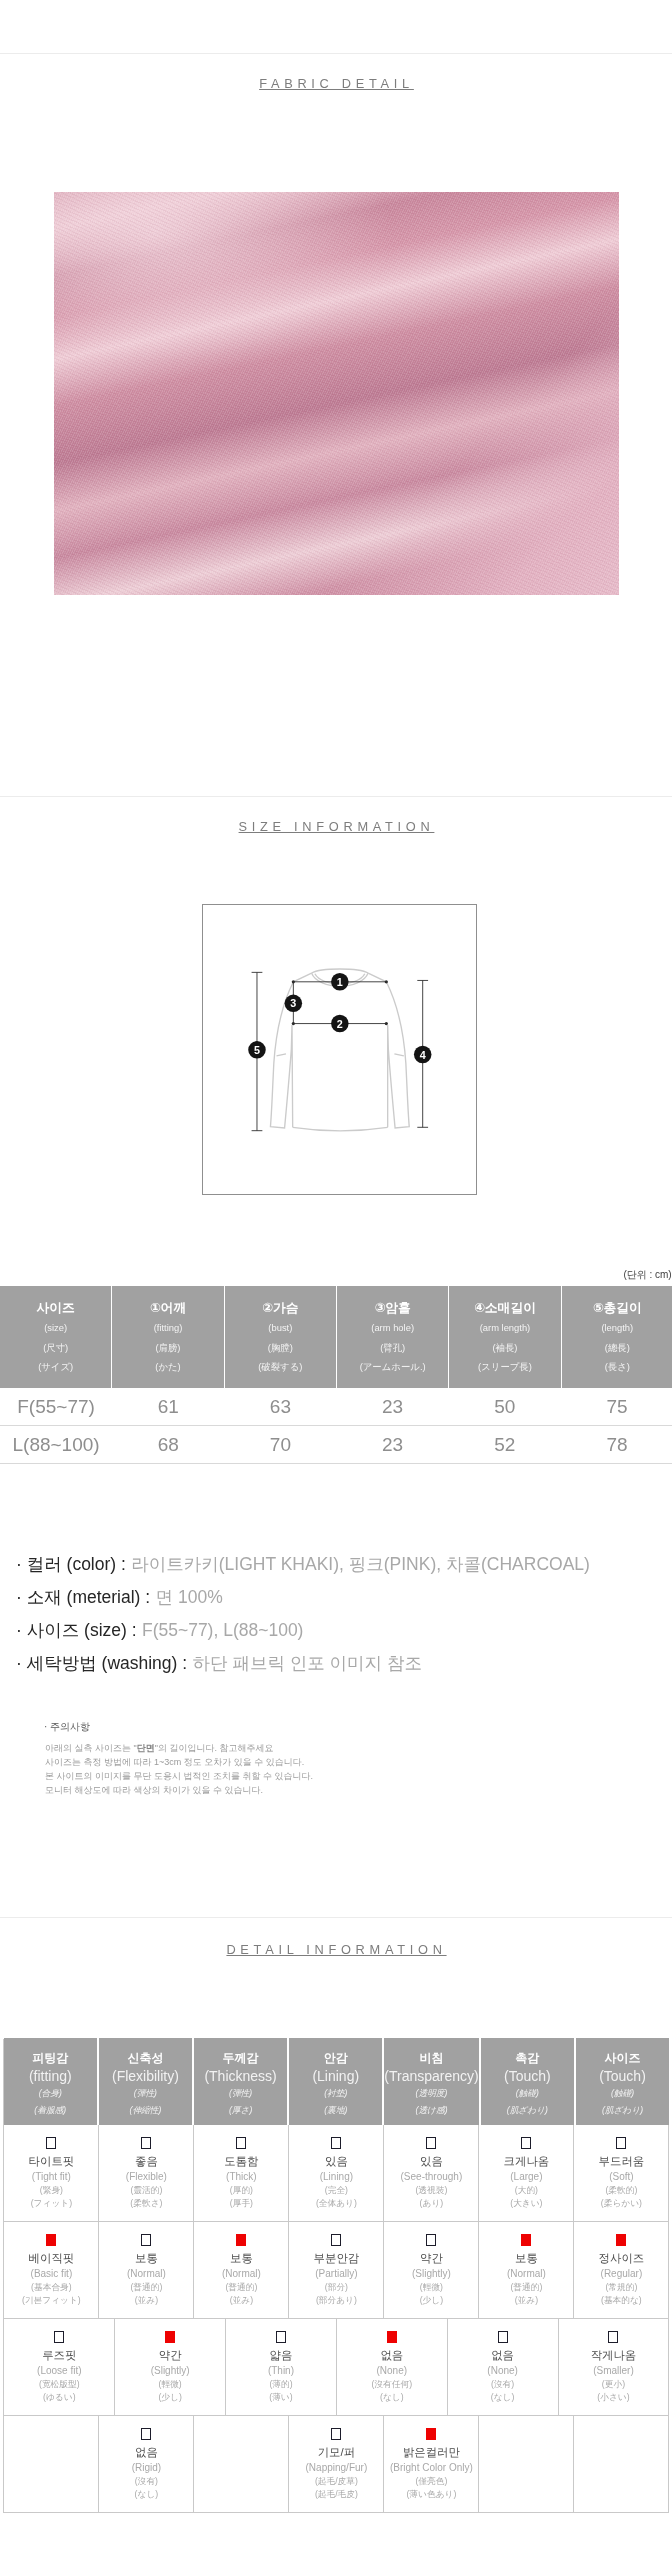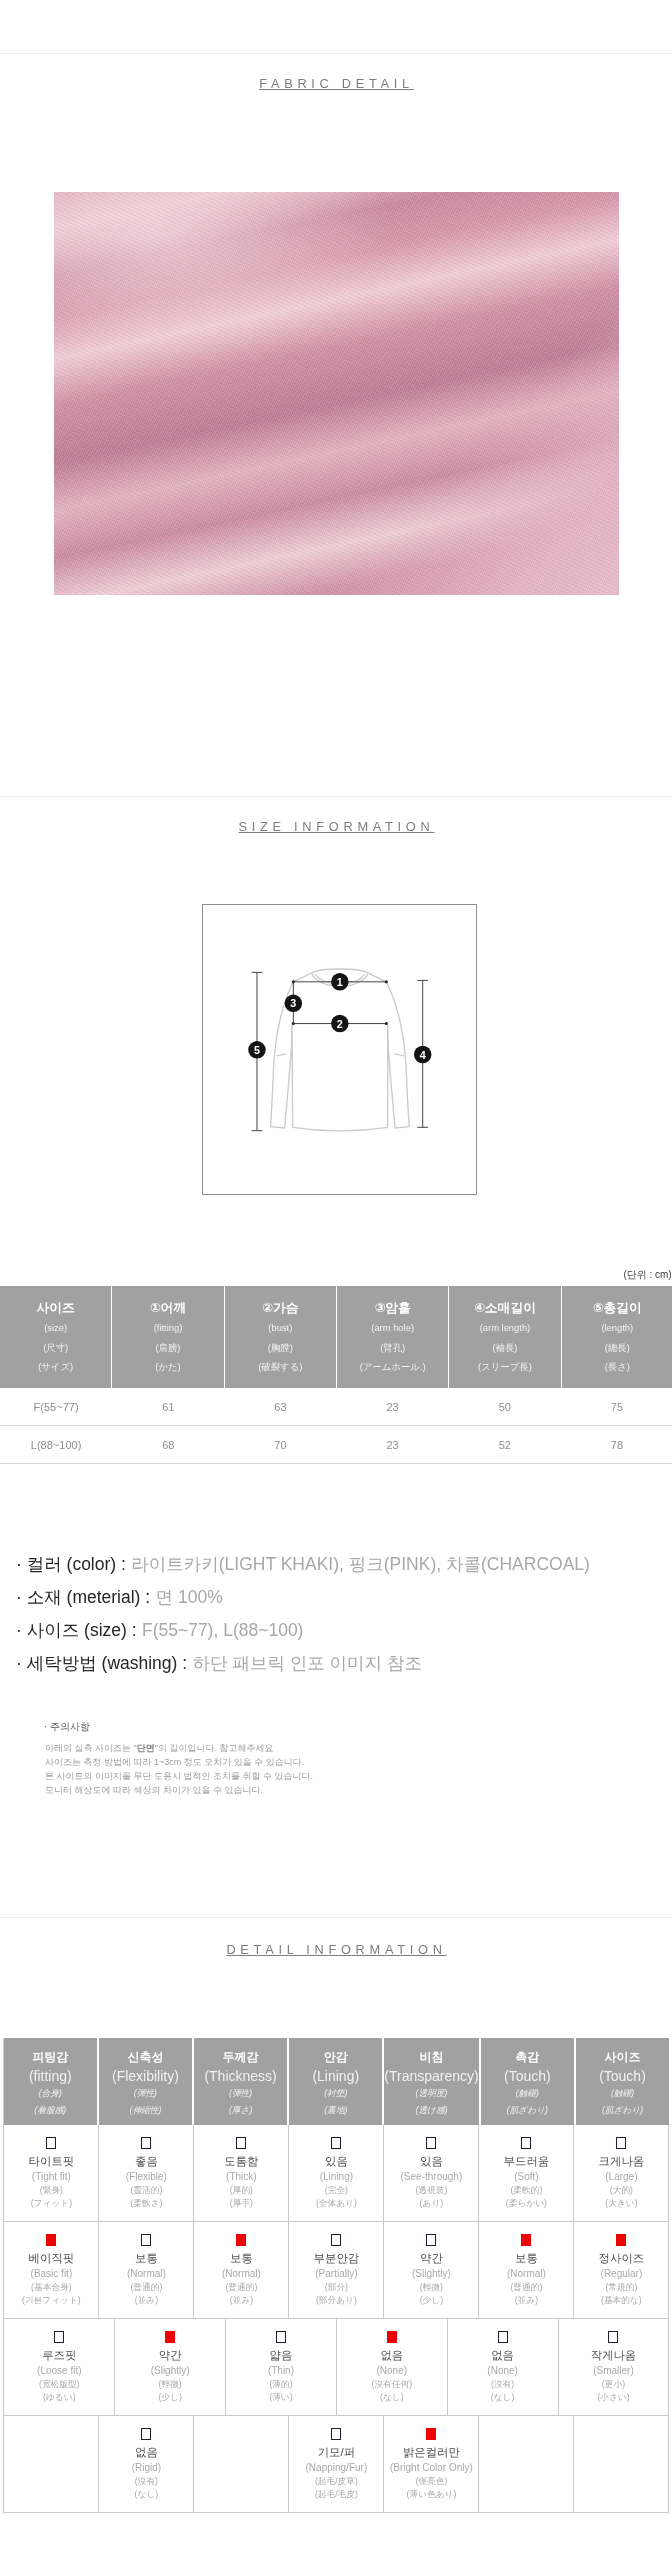--- a/index.html
+++ b/index.html
@@ -20,36 +20,36 @@
   .diagram-box{position:absolute;left:202px;top:904px;width:273px;height:289px;border:0.7px solid #8f8f8f;background:#fff;}
   .unit-note{position:absolute;right:1.3px;top:1268px;font-size:10px;color:#3d3d3d;}
   
   .stable{position:absolute;left:0;top:1286px;width:673px;}
   .st-head{display:flex;background:var(--header-bg,#a1a1a1);height:102px;}
   .st-hcell{flex:1;text-align:center;color:#fff;padding-top:10.8px;box-sizing:border-box;border-right:1.3px solid #fff;}
   .st-hcell:last-child{border-right:none;}
   .st-ko{font-size:12.8px;font-weight:bold;line-height:21.5px;}
   .st-sub{font-size:9.4px;line-height:19.5px;color:#f4f4f4;}
   .st-row{display:flex;height:37px;border-bottom:0.7px solid #d9d9d9;align-items:center;}
-  .st-cell{flex:1;text-align:center;font-size:11px;color:#8e8e8e;}
+  .st-cell{flex:1;text-align:center;font-size:19px;color:#8e8e8e;}
   
   .info-list{position:absolute;left:16px;top:1548px;width:646px;}
   .info-line{line-height:33px;font-size:17.5px;white-space:nowrap;}
   .info-label{color:#262626;}
   .info-value{color:#a8a8a8;margin-left:5.4px;}
   
   .notice-head{position:absolute;left:44px;top:1720px;font-size:10px;color:#595959;}
   .notice-lines{position:absolute;left:45px;top:1741px;font-size:9px;color:#9b9b9b;line-height:14px;}
   .notice-bold{font-weight:bold;color:#818181;}
   
   .dtable{position:absolute;left:3.4px;top:2039px;width:666px;border:0.7px solid #c9c9c9;border-top:none;box-sizing:border-box;}
   .dt-head{display:flex;background:var(--header-bg,#a1a1a1);height:87px;margin:-0.7px -0.7px 0 -0.7px;}
   .dt-hcell{flex:1;text-align:center;color:#fff;padding-top:9.4px;box-sizing:border-box;border-right:2px solid #fff;}
   .dt-hcell:last-child{border-right:none;}
-  .dt-ko{font-size:12px;font-weight:bold;line-height:20px;font-family:Liberation Mono, monospace;}
+  .dt-ko{font-size:12px;font-weight:bold;line-height:20px;}
   .dt-en{font-size:14px;line-height:17px;color:#f2f2f2;}
   .dt-cjk{font-size:8.7px;line-height:17px;color:#f2f2f2;font-style:italic;}
   .dt-row{display:flex;height:96px;border-bottom:0.7px solid #c9c9c9;}
   .dt-row:last-child{border-bottom:none;}
   .dt-cell{flex:1;text-align:center;padding-top:11.4px;box-sizing:border-box;border-right:0.7px solid #c9c9c9;}
   .dt-cell:last-child{border-right:none;}
   .cb{display:inline-block;width:8px;height:10px;border:1.3px solid #1d1d2b;background:#fff;margin-bottom:2.7px;}
   .cb.on{border-color:var(--checkbox-red,#ee0202);background:var(--checkbox-red,#ee0202);}
   .dc-ko{font-size:11.4px;color:#4c4c4c;line-height:17px;font-weight:500;}
   .dc-en{font-size:10px;color:#a9a9a9;line-height:14px;}
@@ -276,32 +276,32 @@
       </div>
       <div class="dt-cell">
         <div><span class="cb"></span></div>
         <div class="dc-ko">있음</div>
         <div class="dc-en">(See-through)</div>
         <div class="dc-cjk">(透視裝)</div>
         <div class="dc-cjk">(あり)</div>
       </div>
       <div class="dt-cell">
         <div><span class="cb"></span></div>
+        <div class="dc-ko">크게나옴</div>
+        <div class="dc-en">(Large)</div>
+        <div class="dc-cjk">(大的)</div>
+        <div class="dc-cjk">(大きい)</div>
+      </div>
+      <div class="dt-cell">
+        <div><span class="cb"></span></div>
         <div class="dc-ko">부드러움</div>
         <div class="dc-en">(Soft)</div>
         <div class="dc-cjk">(柔軟的)</div>
         <div class="dc-cjk">(柔らかい)</div>
       </div>
-      <div class="dt-cell">
-        <div><span class="cb"></span></div>
-        <div class="dc-ko">크게나옴</div>
-        <div class="dc-en">(Large)</div>
-        <div class="dc-cjk">(大的)</div>
-        <div class="dc-cjk">(大きい)</div>
-      </div>
     </div>
 
     <div class="dt-row">
       <div class="dt-cell">
         <div><span class="cb on"></span></div>
         <div class="dc-ko">베이직핏</div>
         <div class="dc-en">(Basic fit)</div>
         <div class="dc-cjk">(基本合身)</div>
         <div class="dc-cjk">(기본フィット)</div>
       </div>

